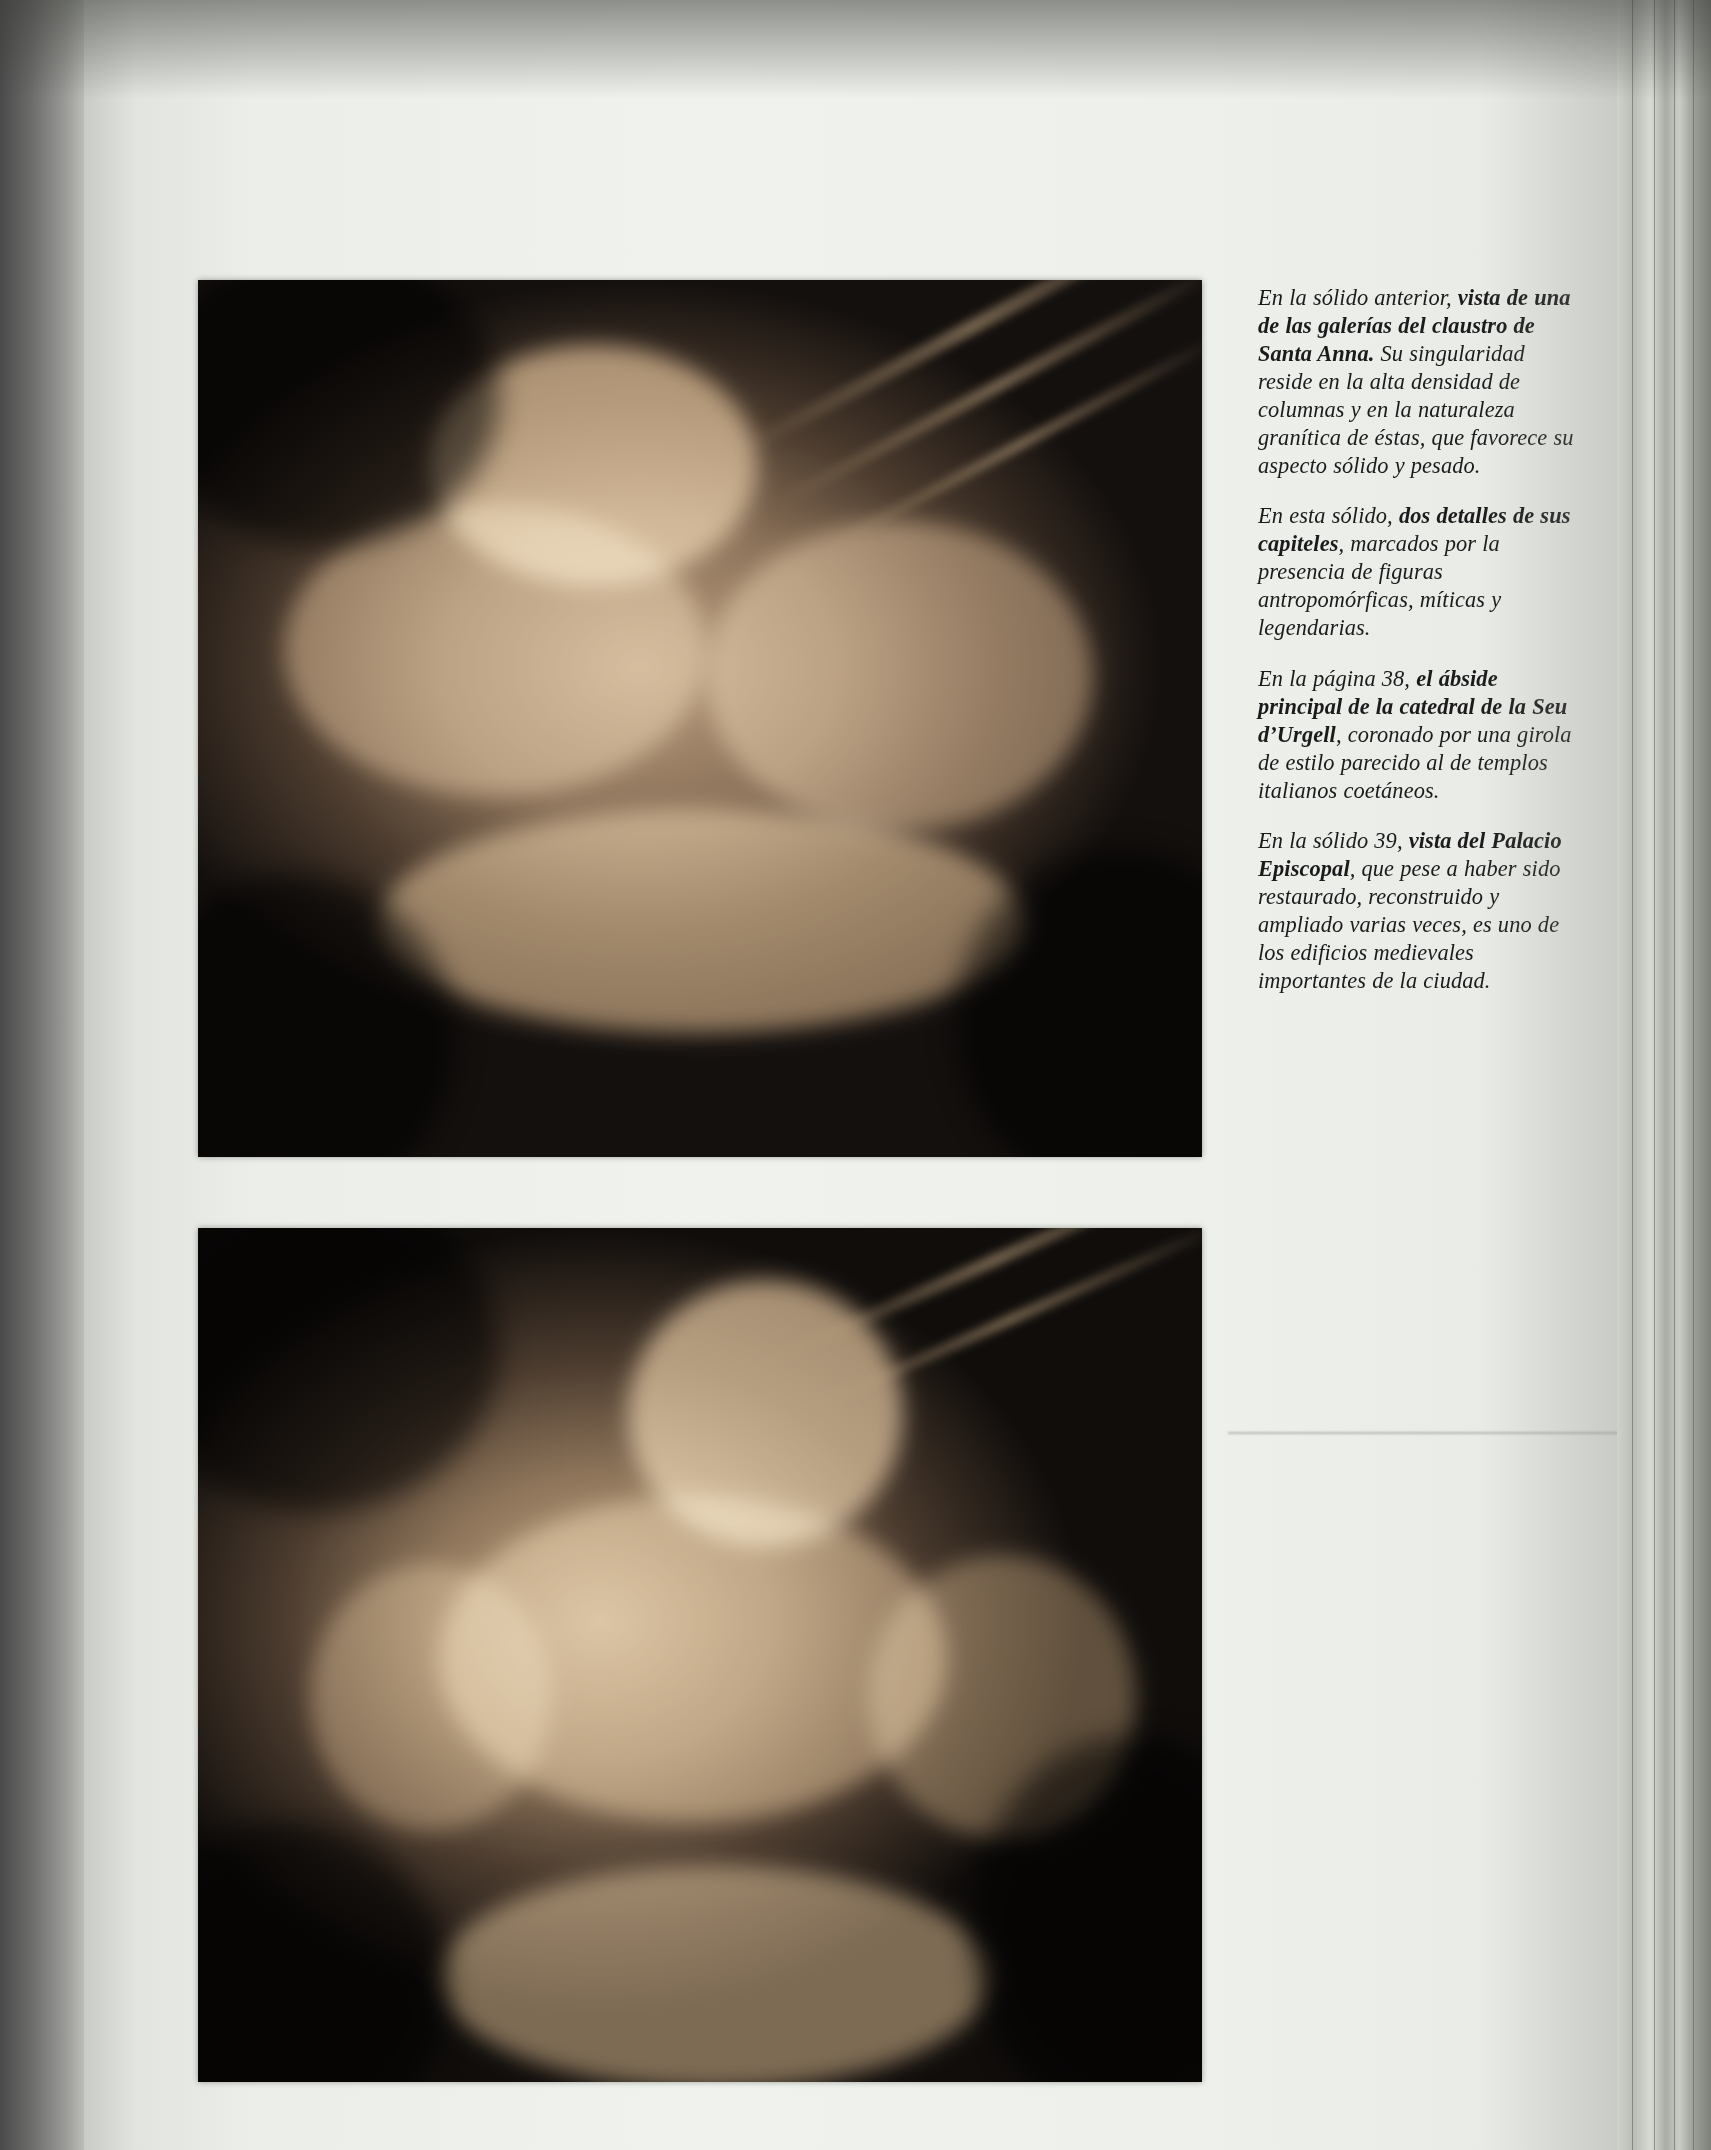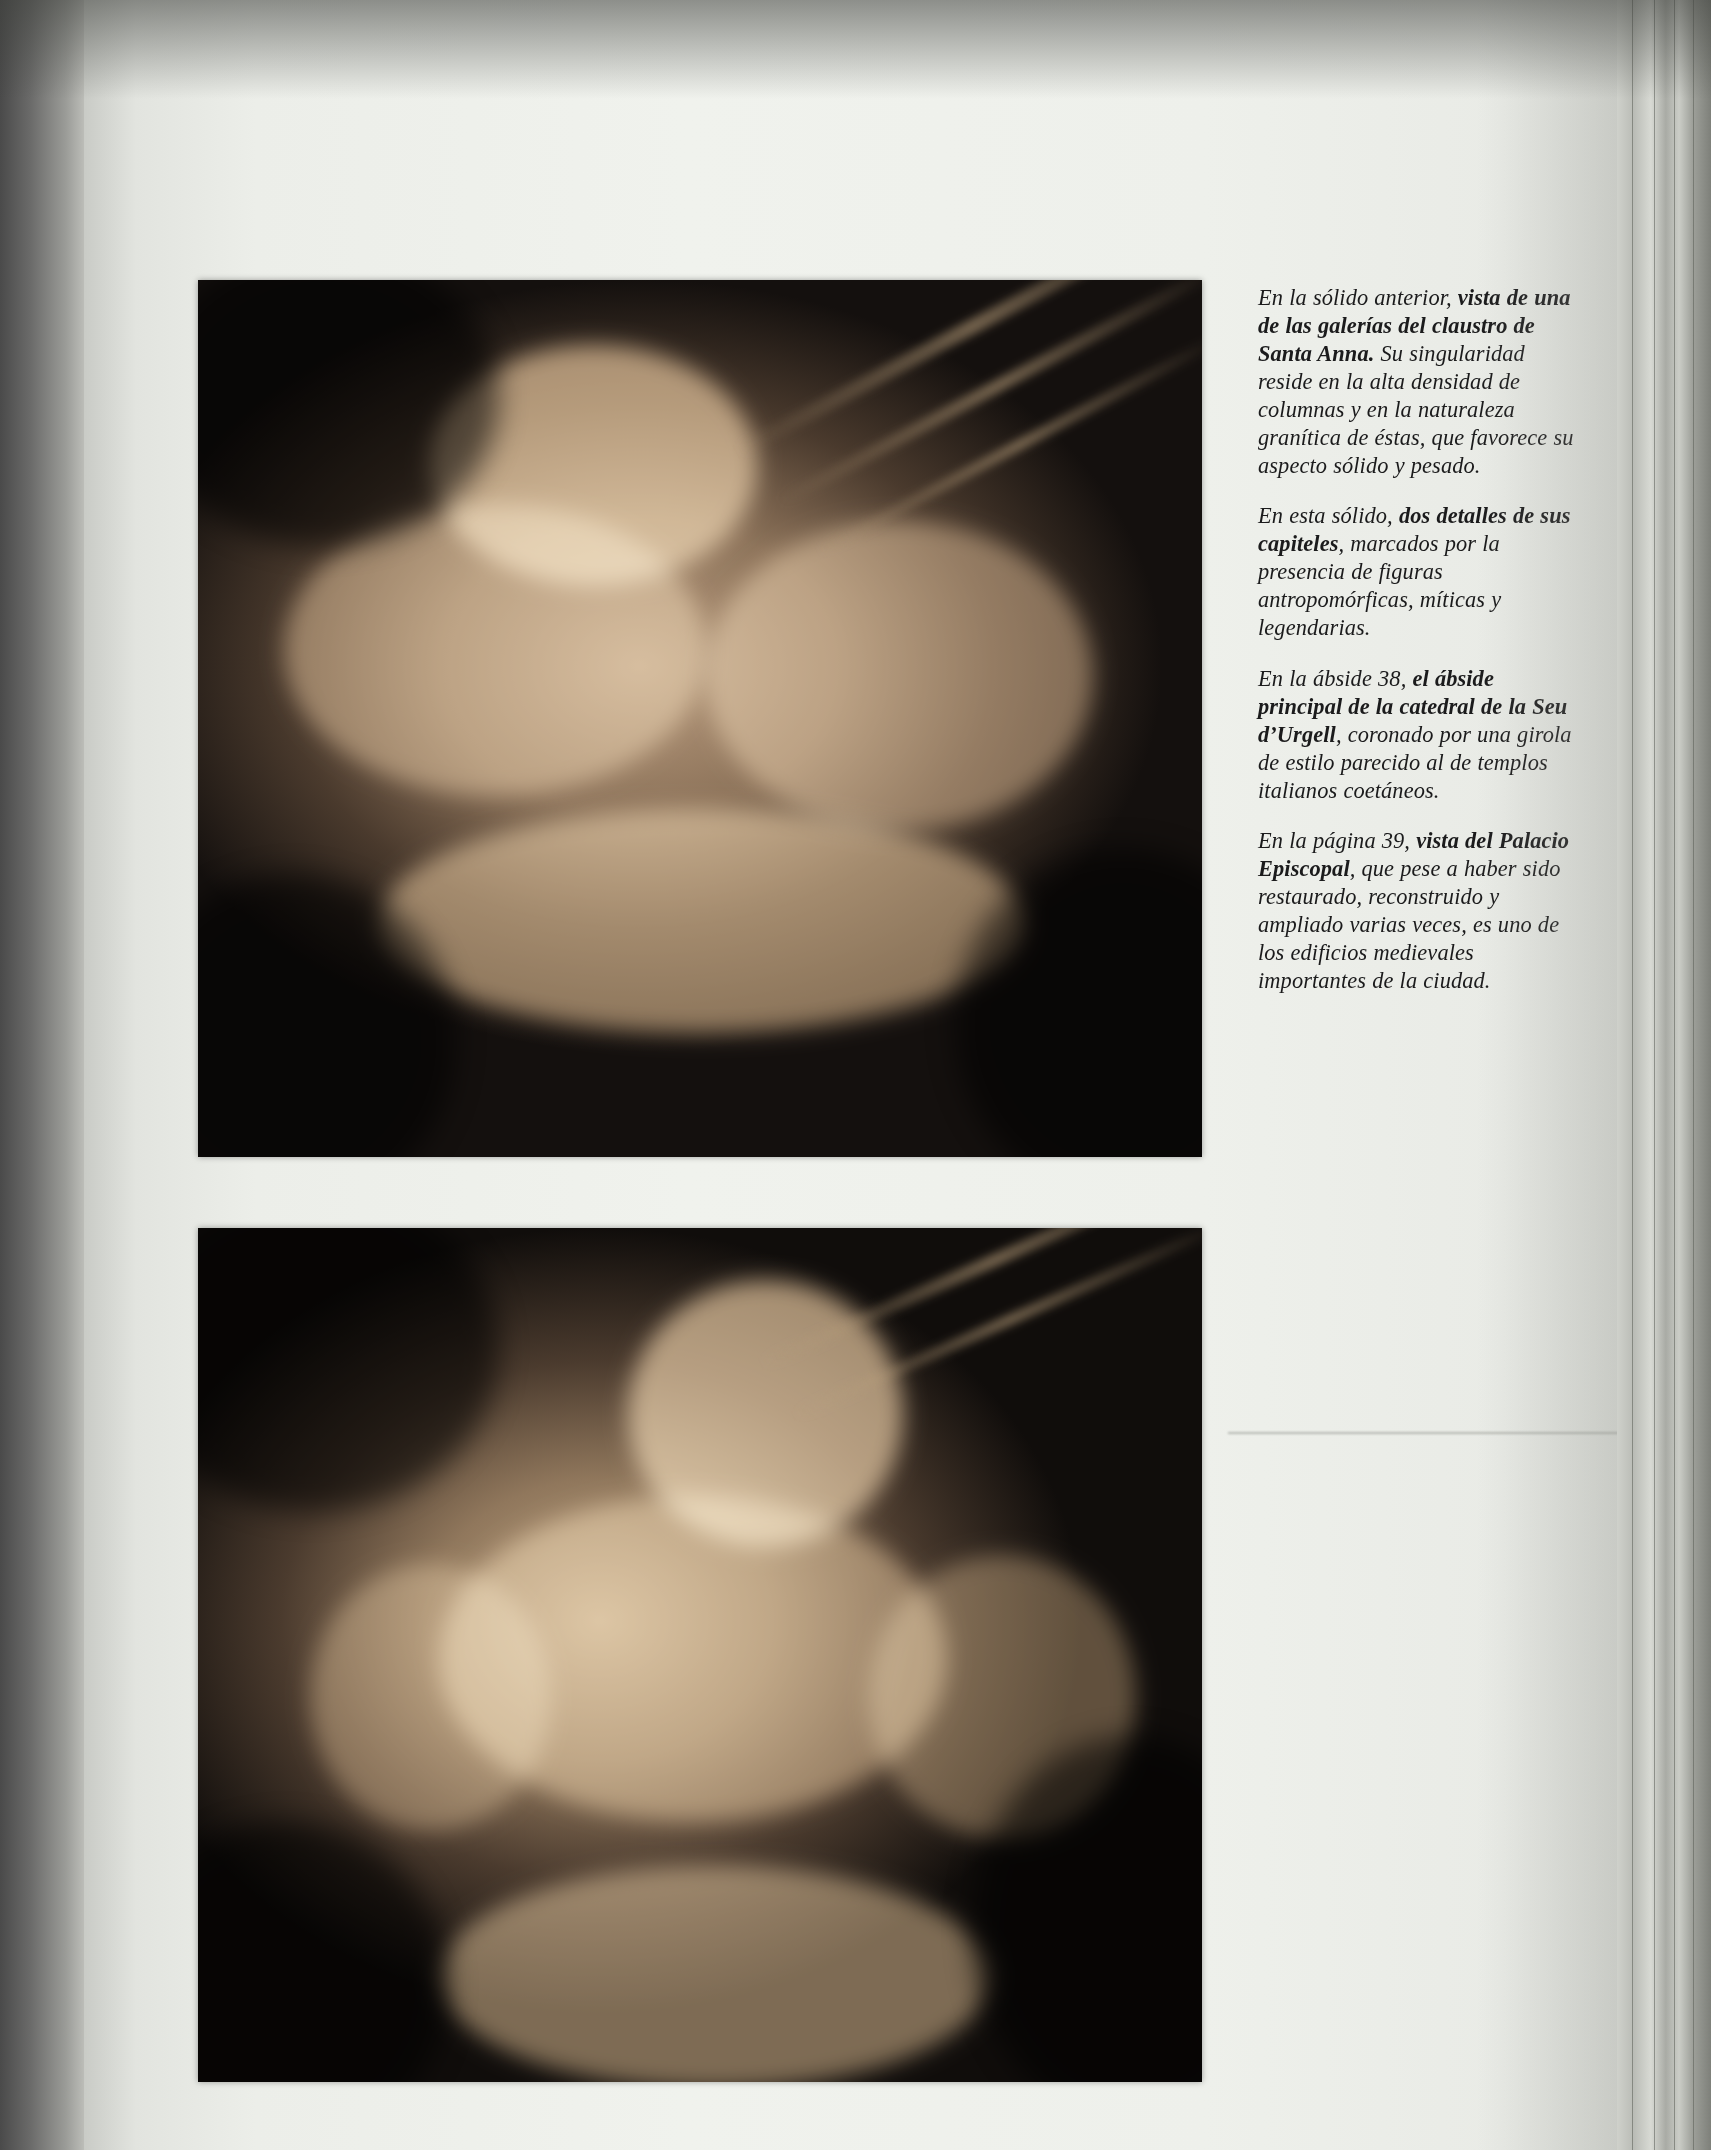--- a/index.html
+++ b/index.html
@@ -206,23 +206,23 @@
       <div class="band" style="left:542px; top:26px;  width:508px; height:13px; transform:rotate(-24deg);"></div>
       <div class="band" style="left:576px; top:86px; width:473px; height:11.2px; transform:rotate(-24deg);"></div>
     </div>
 
     <div class="caption-col">
 
       <p class="cap-par"><span>En la sólido anterior, </span><b>vista de una de las galerías del claustro de Santa Anna.</b><span> Su singularidad reside en la alta densidad de columnas y en la naturaleza granítica de éstas, que favorece su aspecto sólido y pesado.</span></p>
 
       <p class="cap-par"><span>En esta sólido, </span><b>dos detalles de sus capiteles</b><span>, marcados por la presencia de figuras antropomórficas, míticas y legendarias.</span></p>
 
-      <p class="cap-par"><span>En la ábside 38, </span><b>el ábside principal de la catedral de la Seu d’Urgell</b><span>, coronado por una girola de estilo parecido al de templos italianos coetáneos.</span></p>
-
-      <p class="cap-par"><span>En la página 39, </span><b>vista del Palacio Episcopal</b><span>, que pese a haber sido restaurado, reconstruido y ampliado varias veces, es uno de los edificios medievales importantes de la ciudad.</span></p>
+      <p class="cap-par"><span>En la página 38, </span><b>el ábside principal de la catedral de la Seu d’Urgell</b><span>, coronado por una girola de estilo parecido al de templos italianos coetáneos.</span></p>
+
+      <p class="cap-par"><span>En la sólido 39, </span><b>vista del Palacio Episcopal</b><span>, que pese a haber sido restaurado, reconstruido y ampliado varias veces, es uno de los edificios medievales importantes de la ciudad.</span></p>
 
     </div>
 
     <div class="fold"></div>
 
   </div>
 
   <div class="edge-stack">
     <div class="crease" style="left:14.6px;"></div>
     <div class="crease" style="left:37px;"></div>

